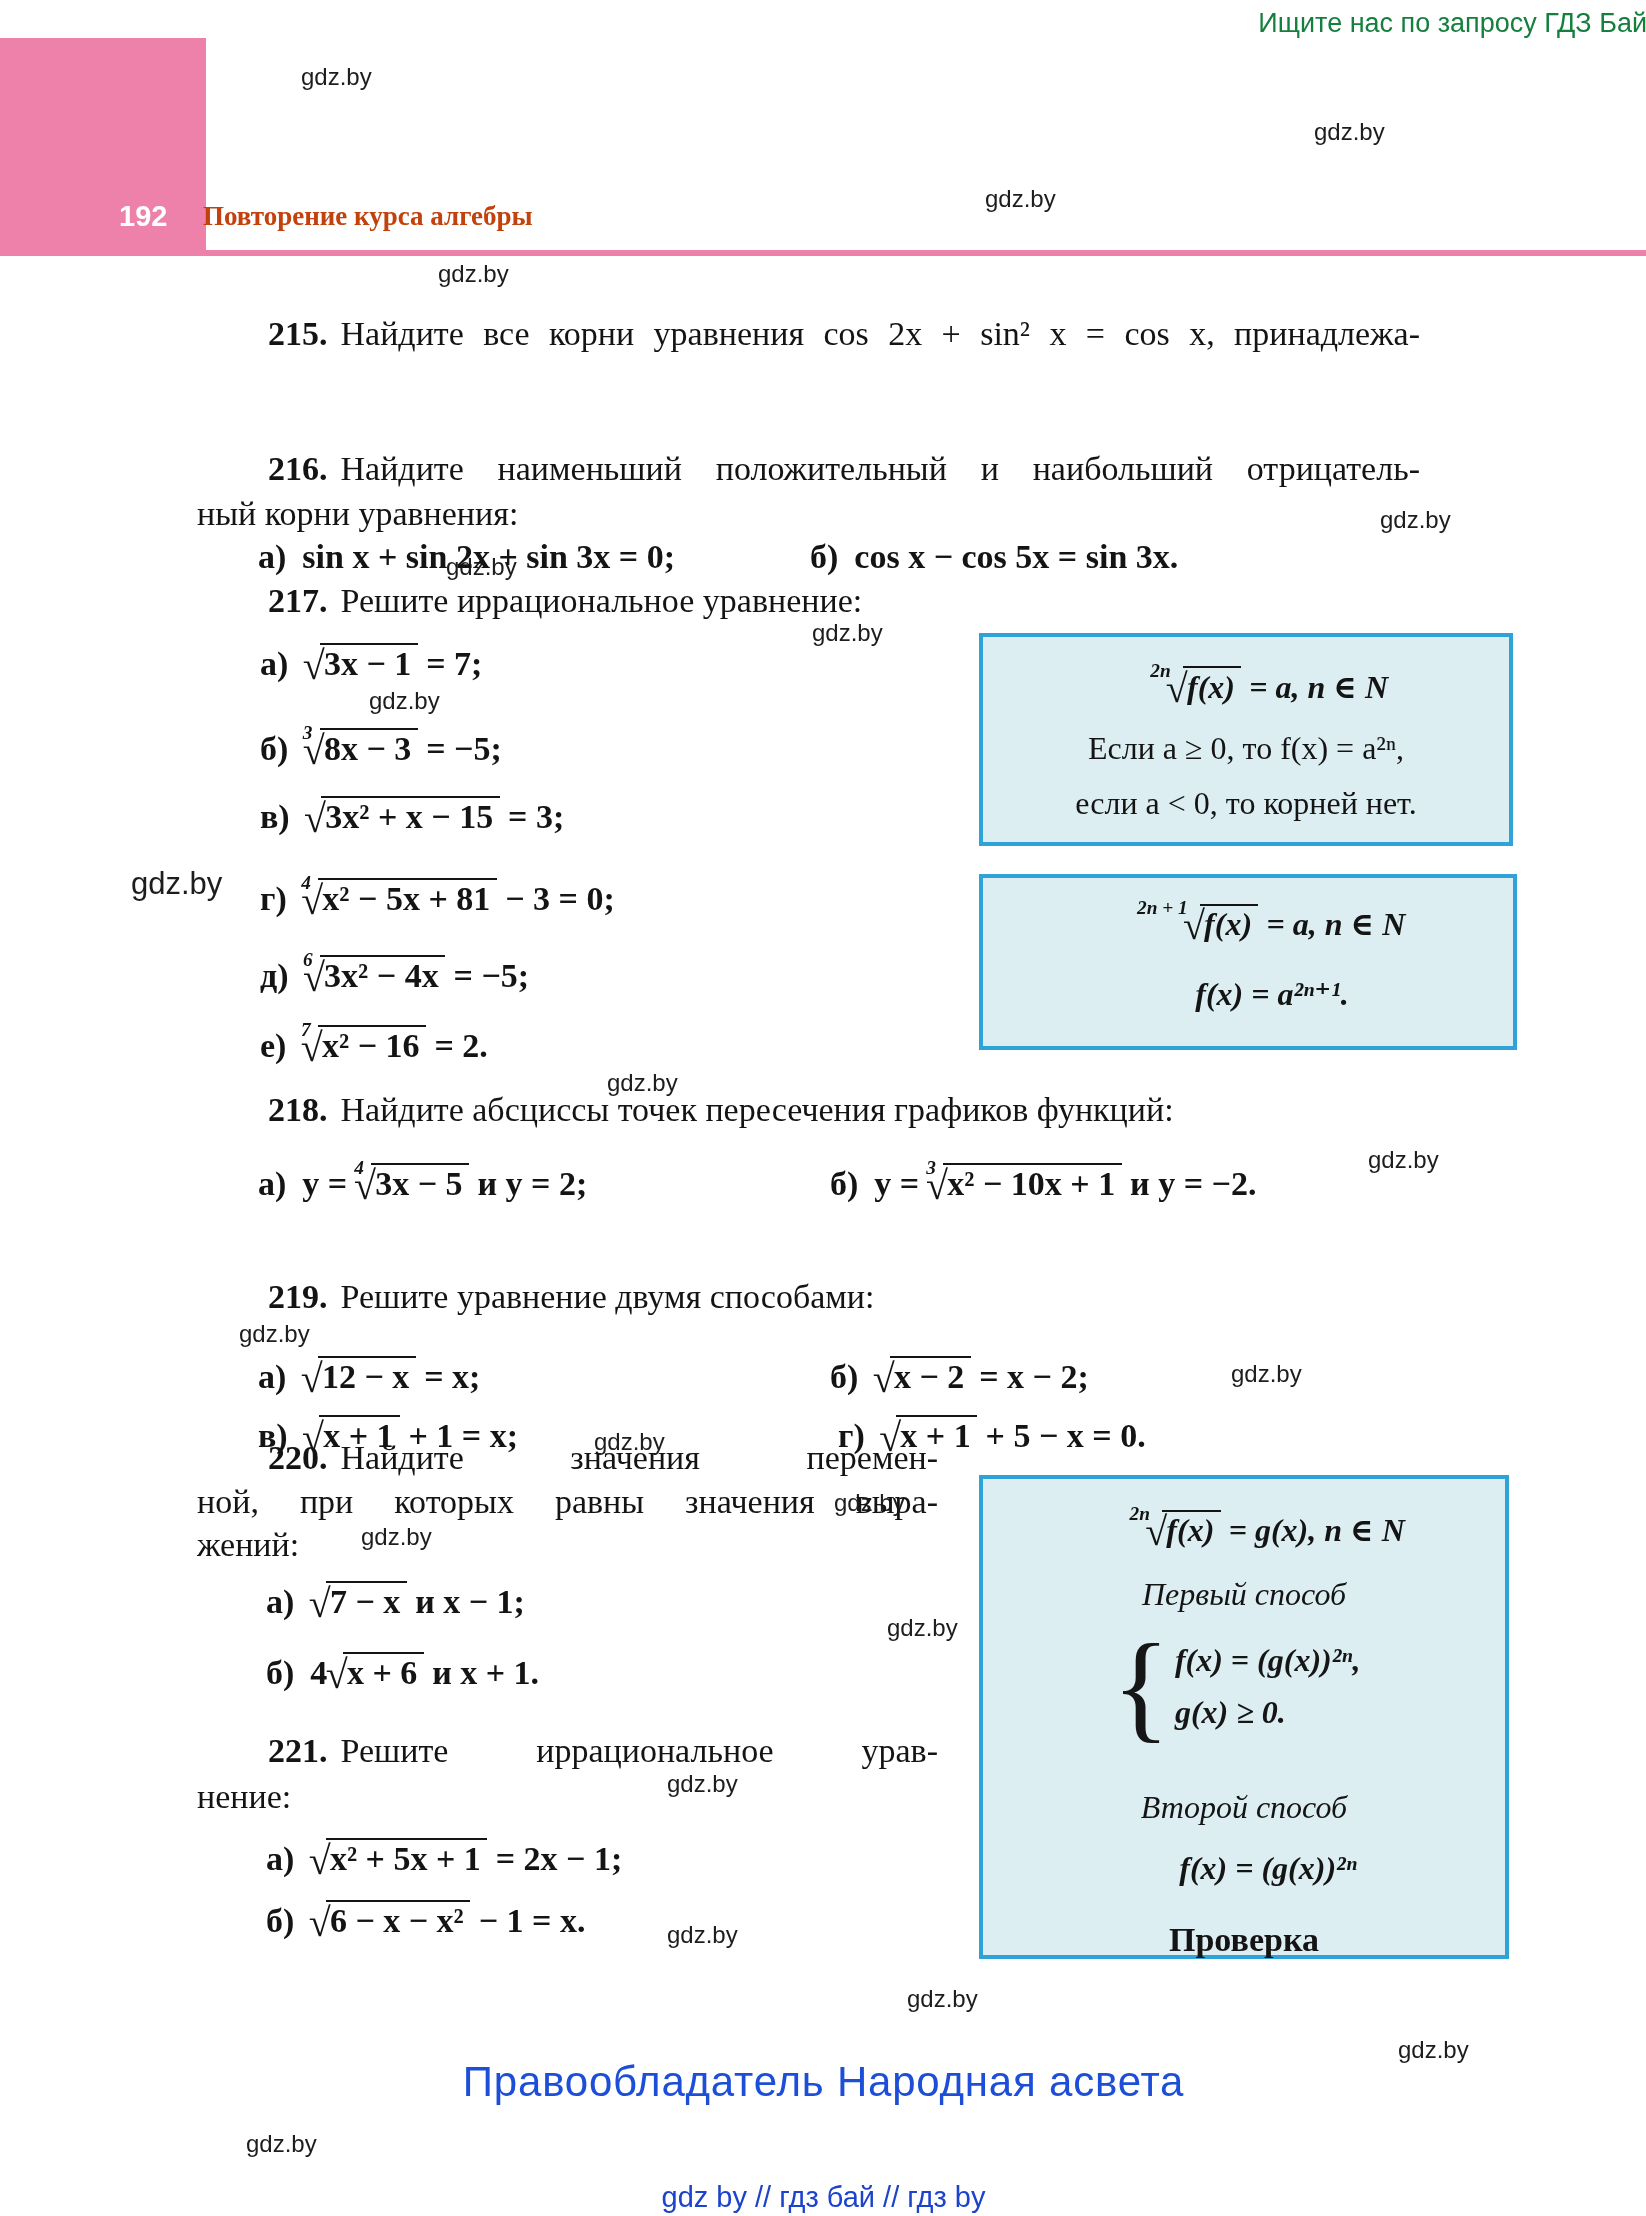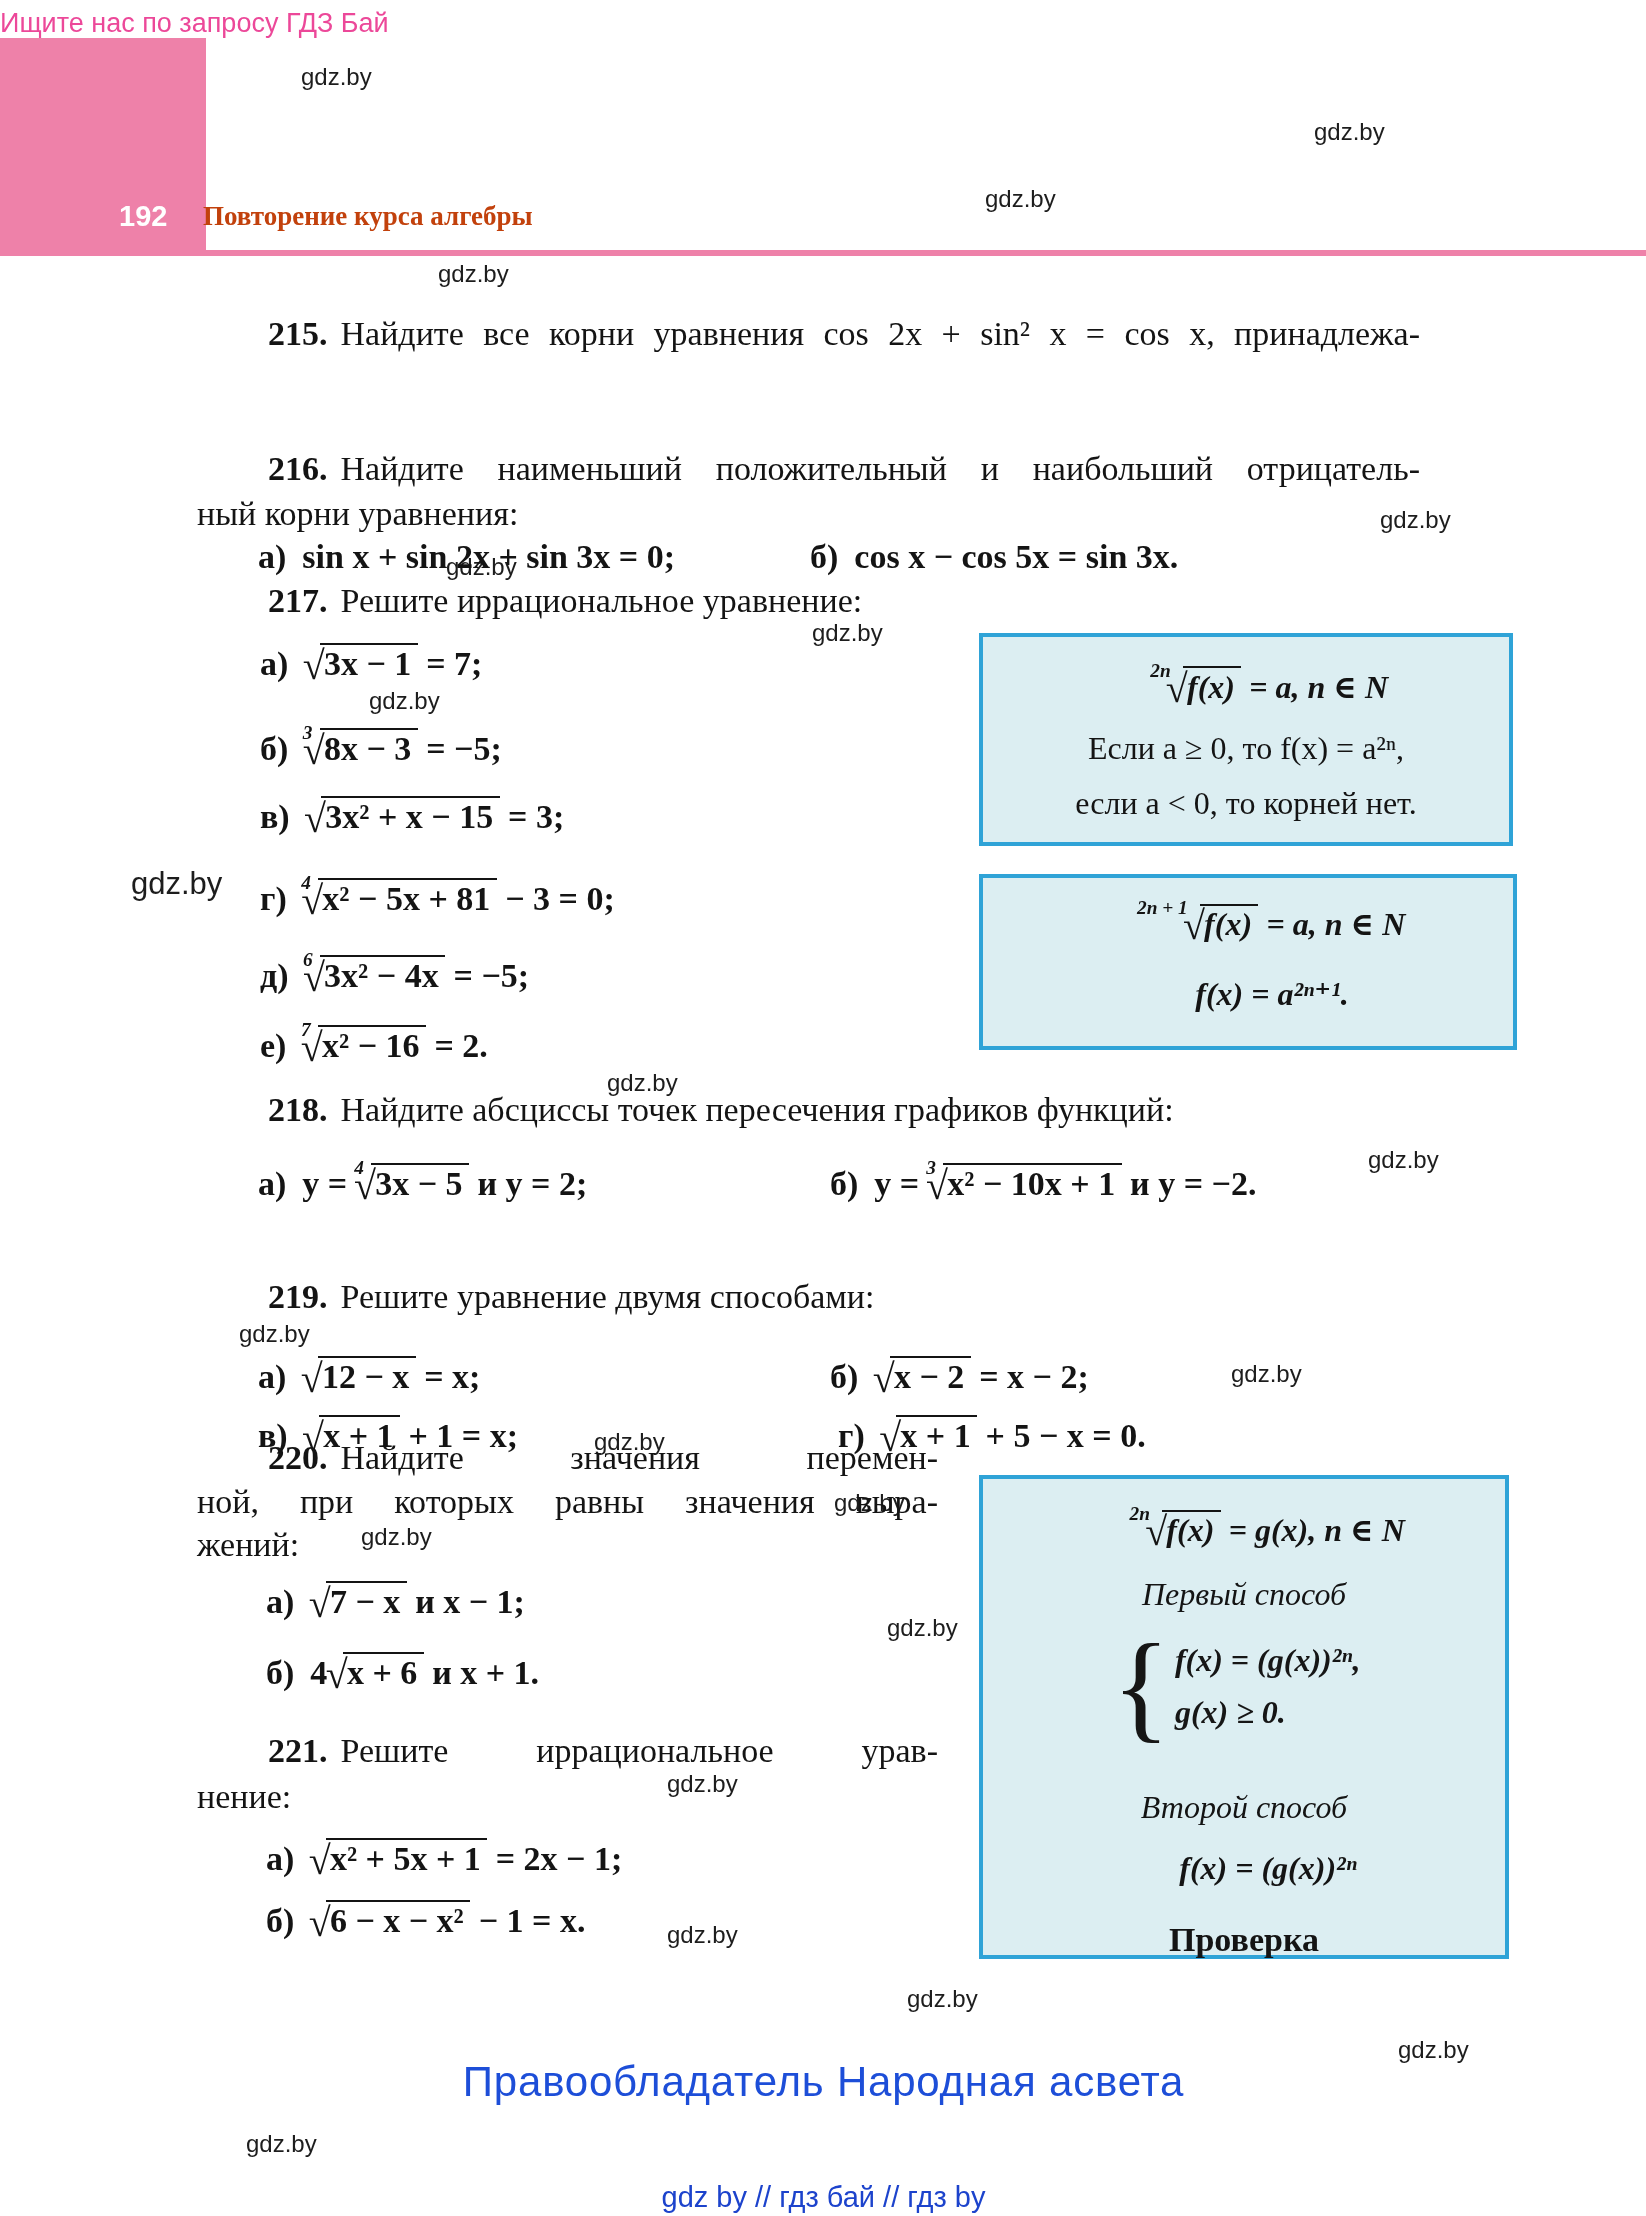--- a/index.html
+++ b/index.html
@@ -1,20 +1,20 @@
 <!DOCTYPE html>
 <html style="font-size:13px"><head>
 <meta charset="utf-8">
 <style>
   html,body{margin:0;padding:0;background:#ffffff;}
   .page{position:relative;width:1647px;height:2216px;background:#ffffff;overflow:hidden;
         font-family:"Liberation Serif","DejaVu Serif",serif;color:#161616;}
 
-  .green-banner{position:absolute;top:8px;left:0;width:100%;text-align:left;
-    font:400 27px "Liberation Sans","DejaVu Sans",sans-serif;color:#ec4899;}
+  .green-banner{position:absolute;top:8px;left:0;width:100%;text-align:right;
+    font:400 27px "Liberation Sans","DejaVu Sans",sans-serif;color:#15803d;}
 
   .pink-block{position:absolute;left:0;top:38px;width:206px;height:212px;background:#ee81a9;}
   .pink-line{position:absolute;left:0;top:250px;width:100%;height:6.4px;background:#ee81a9;}
   .page-num{position:absolute;left:119px;top:200px;
     font:700 29px "Liberation Sans","DejaVu Sans",sans-serif;color:#ffffff;}
   .chapter{position:absolute;left:203px;top:201px;font-weight:700;font-size:27px;color:#c2410c;}
 
   .wm{position:absolute;font:400 24px "Liberation Sans","DejaVu Sans",sans-serif;color:#1d1d1d;white-space:nowrap;}
   .wm-lg{font-size:31px;}
 

